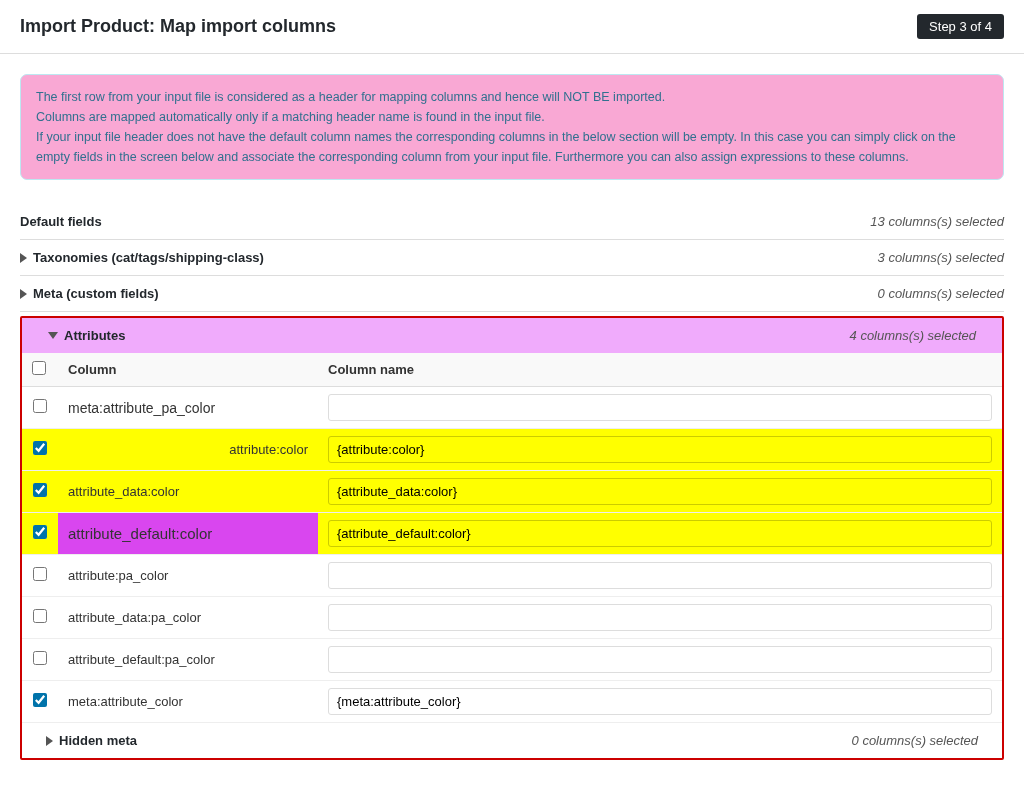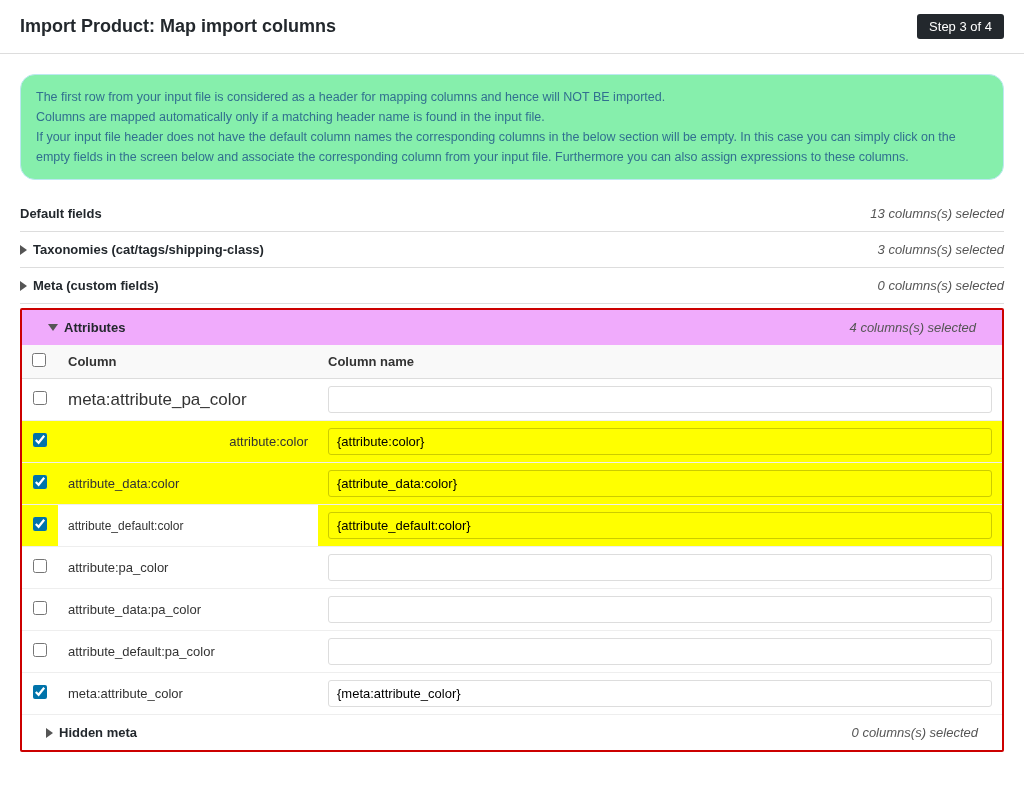--- a/index.html
+++ b/index.html
@@ -8,21 +8,21 @@
     .page-wrapper { background: #fff; max-width: 1024px; min-height: 804px; margin: 0 auto; display: flex; flex-direction: column; }
 
     .page-header { display: flex; justify-content: space-between; align-items: center; padding: 14px 20px; border-bottom: 1px solid #ddd; background: #fff; gap: 20px; }
     .page-title { font-size: 18px; font-weight: 600; color: #23282d; }
     .step-badge { background: #23282d; color: #fff; padding: 5px 12px; border-radius: 3px; font-size: 13px; font-weight: 500; }
 
     .page-content { padding: 20px; flex: 1; }
 
     .description-text { font-size: 13px; color: #555; margin-bottom: 14px; }
 
-    .info-box { background: #86efac; border: 1px solid #bce8f1; border-radius: 15px; padding: 12px 15px; margin-bottom: 16px; font-size: 12.5px; color: #31708f; line-height: 1.6; }
+    .info-box { background: #f9a8d4; border: 1px solid #bce8f1; border-radius: 7px; padding: 12px 15px; margin-bottom: 24px; font-size: 12.5px; color: #31708f; line-height: 1.6; }
 
     .section-row { display: flex; justify-content: space-between; align-items: center; padding: 10px 0; border-bottom: 1px solid #ddd; }
     .section-label { font-size: 13px; font-weight: 600; color: #23282d; cursor: pointer; display: flex; align-items: center; gap: 6px; }
     .section-count { font-size: 13px; color: #555; font-style: italic; }
     .triangle-right { display: inline-block; width: 0; height: 0; border-top: 5px solid transparent; border-bottom: 5px solid transparent; border-left: 7px solid #555; }
     .triangle-down { display: inline-block; width: 0; height: 0; border-left: 5px solid transparent; border-right: 5px solid transparent; border-top: 7px solid #555; }
 
     .attributes-section { border: 2px solid #cc0000; border-radius: 2px; margin-top: 4px; margin-bottom: 4px; }
 
     .attributes-header { display: flex; justify-content: space-between; align-items: center; padding: 10px 26px; background: #f0abfc; }
@@ -104,36 +104,36 @@
             <th>
               <input type="checkbox" class="checkbox" style="">
             </th>
             <th>Column</th>
             <th>Column name</th>
           </tr>
         </thead>
         <tbody id="table-body">
         <tr class="row-white">
               <td><input type="checkbox" class="checkbox" style=""></td>
-              <td style="font-size: 17px;">meta:attribute_pa_color</td>
+              <td style="font-size: 14px;">meta:attribute_pa_color</td>
               <td><input type="text" class="col-input" style=""></td>
             </tr>
             <tr class="row-yellow">
               <td><input type="checkbox" class="checkbox" checked="" style=""></td>
               <td style="font-size: 13px; background: rgb(255, 255, 0); text-align: right;">attribute:color</td>
               <td><input type="text" class="col-input-yellow" value="{attribute:color}" style=""></td>
             </tr>
             <tr class="row-yellow">
               <td><input type="checkbox" class="checkbox" checked="" style=""></td>
               <td style="font-size: 13px; background: rgb(255, 255, 0);">attribute_data:color</td>
               <td><input type="text" class="col-input-yellow" value="{attribute_data:color}" style=""></td>
             </tr>
             <tr class="row-yellow">
               <td><input type="checkbox" class="checkbox" checked="" style=""></td>
-              <td style="font-size: 12px; background: #ffffff;">attribute_default:color</td>
+              <td style="font-size: 15px; background: #d946ef;">attribute_default:color</td>
               <td><input type="text" class="col-input-yellow" value="{attribute_default:color}" style=""></td>
             </tr>
             <tr class="row-white">
               <td><input type="checkbox" class="checkbox" style=""></td>
               <td style="font-size: 13px;">attribute:pa_color</td>
               <td><input type="text" class="col-input" style=""></td>
             </tr>
             <tr class="row-white">
               <td><input type="checkbox" class="checkbox" style=""></td>
               <td style="font-size: 13px;">attribute_data:pa_color</td>

